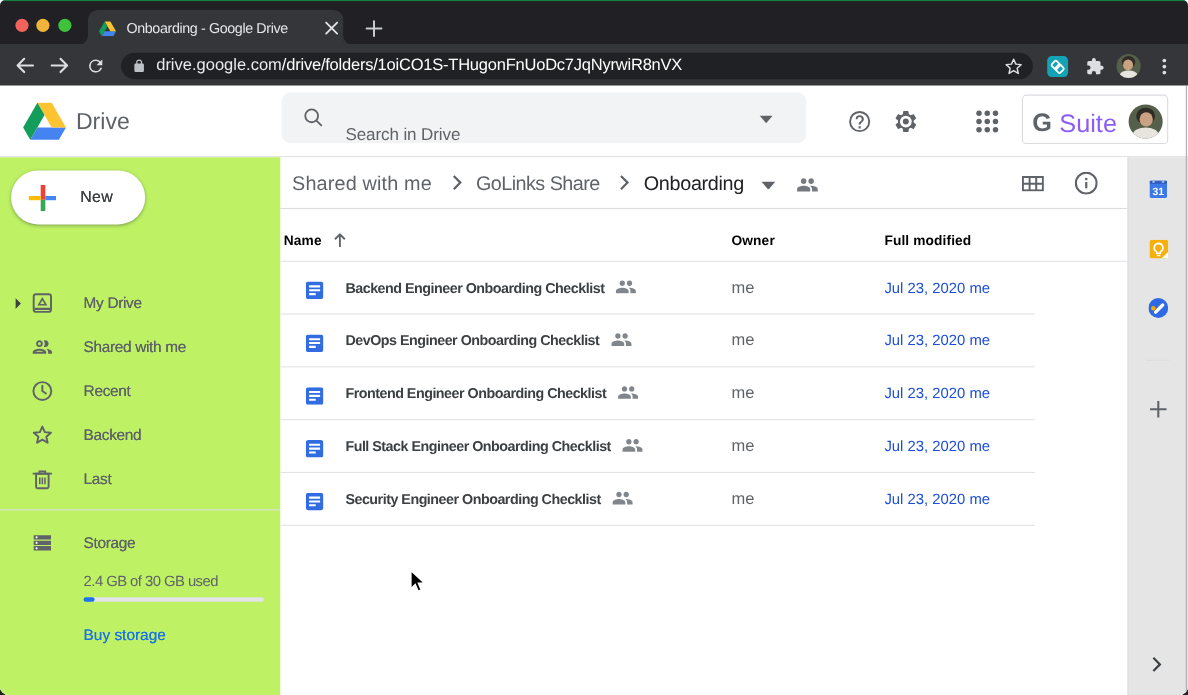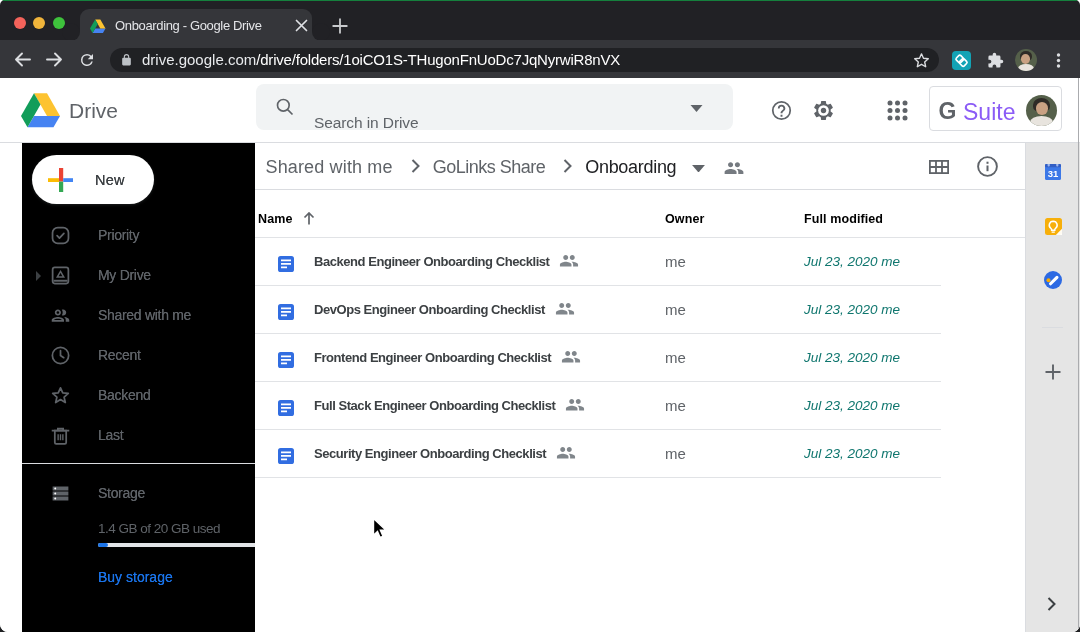--- a/index.html
+++ b/index.html
@@ -27,21 +27,21 @@
 
   
   #driveapp { position:absolute; left:0; top:78px; width:1080px; height:554px; background:#fff; }
   #header { position:absolute; left:0; top:0; width:1080px; height:65px; background:#fff; border-bottom:1px solid #dadce0; }
   #drivename { position:absolute; left:69px; top:0px; height:65px; line-height:66px; font-size:21px; color:#5f6368; }
   #searchbar { position:absolute; left:256px; top:6px; width:477px; height:46px; background:#f1f3f4; border-radius:8px; }
   #searchph { position:absolute; left:58px; top:0; height:46px; line-height:47px; font-size:15.5px; letter-spacing:-0.1px; color:#5f6368;margin-top:15px; }
   #gsuite { position:absolute; left:929px; top:8px; width:133px; height:45px; border:1px solid #dadce0; border-radius:4px; background:#fff; }
 
   
-  #sidebar { position:absolute; left:0; top:65px; width:255px; height:489px; background:#000000;margin-left:22px; }
+  #sidebar { position:absolute; left:0; top:65px; width:255px; height:489px; background:#bef264; }
   #newbtn { position:absolute; left:10px; top:12px; width:122px; height:49px; background:#fff; border-radius:25px; box-shadow:0 1px 3px 1px rgba(60,64,67,.18), 0 1px 2px 0 rgba(60,64,67,.25); }
   #newbtn span { position:absolute; left:63px; top:0; height:49px; line-height:50px; font-size:14.5px; color:#3c4043; letter-spacing:0.2px; text-shadow:0 0 0.4px #3c4043; }
   .sideitem { position:absolute; left:0; width:255px; height:40px; }
   .sideitem .ic { position:absolute; left:28px; top:10px; width:21px; height:21px; }
   .sideitem .lb { position:absolute; left:76px; top:0; height:40px; line-height:41px; font-size:14px; color:#5f6368; letter-spacing:-0.3px; text-shadow:0 0 0.5px #5f6368; }
   #sidediv { position:absolute; left:0; top:320px; width:255px; height:1px; background:#dadce0; }
   #quota { position:absolute; left:76px; top:378px; font-size:13.5px; letter-spacing:-0.5px; color:#5f6368; }
   #qbar { position:absolute; left:76px; top:400px; width:164px; height:3.5px; border-radius:2px; background:#e2e4e7; }
   #qbar i { position:absolute; left:0; top:0; width:10px; height:3.5px; border-radius:2px; background:#1a73e8; }
   #buystorage { position:absolute; left:76px; top:426px; font-size:14px; color:#1a73e8; text-shadow:0 0 0.5px #1a73e8; }
@@ -51,21 +51,21 @@
   #crumbrow { position:absolute; left:0; top:0; width:770px; height:47px; border-bottom:1px solid #dadce0; }
   .crumb { font-size:18px; color:#5f6368; }
   #crumbs { position:absolute; left:10.5px; top:0; height:47px; line-height:48px; white-space:nowrap; }
   #listhead { position:absolute; left:0; top:47px; width:770px; height:48px; border-bottom:1px solid #e1e3e6; }
   #listhead .h { position:absolute; top:0; height:47px; line-height:58px; font-size:12.5px; font-weight:bold; color:#000000; letter-spacing:0.1px; }
   .frow { position:absolute; left:0; width:686px; height:48px; border-bottom:1px solid #e1e3e6; }
   .frow .docic { position:absolute; left:23px; top:18px; width:16px; height:16px; }
   .frow .fname { position:absolute; left:59px; top:0; height:48px; line-height:47px; font-size:13px; font-weight:bold; color:#3c4043; letter-spacing:-0.45px; white-space:nowrap; }
   .frow .ppl { display:inline-block; vertical-align:-1px; margin-left:10px; letter-spacing:0; }
   .frow .own { position:absolute; left:410px; top:0; height:48px; line-height:47px; font-size:15px; color:#5f6368; }
-  .frow .mod { position:absolute; left:549px; top:0; height:48px; line-height:47px; font-size:13.5px; color:#0f766e;font-style:italic; }
+  .frow .mod { position:absolute; left:549px; top:0; height:48px; line-height:47px; font-size:13.5px; color:#1d4ed8; }
 
   
   #rail { position:absolute; left:1025px; top:65px; width:55px; height:489px; background:#e5e5e5; border-left:1px solid #dadce0; }
 </style>
 </head>
 <body>
 <div class="cornerblob" style="left:0;"></div>
 <div class="cornerblob" style="right:0;"></div>
 <div id="window">
 
@@ -189,27 +189,20 @@
     <div id="sidebar">
       <div id="newbtn">
         <svg class="abs" style="left:16px; top:12.8px;" width="25" height="24" viewBox="0 0 25 24">
           <rect x="11" y="0" width="4.2" height="13.6" fill="#ea4335"></rect>
           <rect x="11" y="13.6" width="4.2" height="10.4" fill="#34a853"></rect>
           <rect x="0" y="10.2" width="11" height="3.8" fill="#fbbc04"></rect>
           <rect x="15.2" y="10.2" width="9.8" height="3.8" fill="#4285f4"></rect>
         </svg>
         <span>New</span>
       </div>
-      <div class="sideitem" style="top:72px;">
-        <svg class="ic" viewBox="0 0 24 24">
-            <rect x="2.9" y="2.9" width="18.2" height="18.2" rx="6" fill="none" stroke="#5f6368" stroke-width="2"></rect>
-            <path fill="none" stroke="#5f6368" stroke-width="2" stroke-linecap="round" stroke-linejoin="round" d="M8.1 12.2l2.7 2.7 5.1-5.4"></path>
-          </svg>
-        <span class="lb">Priority</span>
-      </div>
       <div class="sideitem" style="top:112px;">
         <svg class="abs" style="left:13.5px; top:15.5px;" width="5" height="10" viewBox="0 0 5 10">
             <path fill="#3c4043" d="M0 0l5 5-5 5z"></path>
           </svg>
         <svg class="ic" viewBox="0 0 24 24">
             <rect x="3" y="2.8" width="18" height="18.4" rx="2.5" fill="none" stroke="#5f6368" stroke-width="2"></rect>
             <path fill="none" stroke="#5f6368" stroke-width="1.7" d="M12 7.4l3.7 6.4H8.3z"></path>
             <path fill="#5f6368" d="M4 16.9h16v2.2H4z"></path>
           </svg>
         <span class="lb">My Drive</span>
@@ -250,21 +243,21 @@
               <path d="M3 4h18v4.6H3z M3 9.7h18v4.6H3z M3 15.4h18V20H3z"></path>
             </g>
             <g fill="#fff">
               <circle cx="6" cy="6.3" r="1.1"></circle>
               <circle cx="6" cy="12" r="1.1"></circle>
               <circle cx="6" cy="17.7" r="1.1"></circle>
             </g>
           </svg>
         <span class="lb">Storage</span>
       </div>
-      <div id="quota">1.4 GB of 20 GB used</div>
+      <div id="quota">2.4 GB of 30 GB used</div>
       <div id="qbar">
           <i></i>
         </div>
       <div id="buystorage">Buy storage</div>
     </div>
 
     <div id="main">
       <div id="crumbrow">
         <div id="crumbs"><span class="crumb" style="letter-spacing:0.15px;">Shared with me</span><svg style="margin:0 13px 0 18px; vertical-align:0px;" width="9" height="14" viewBox="0 0 9 14">
               <path fill="none" stroke="#5f6368" stroke-width="2" d="M1.5 1l6 6-6 6"></path>

